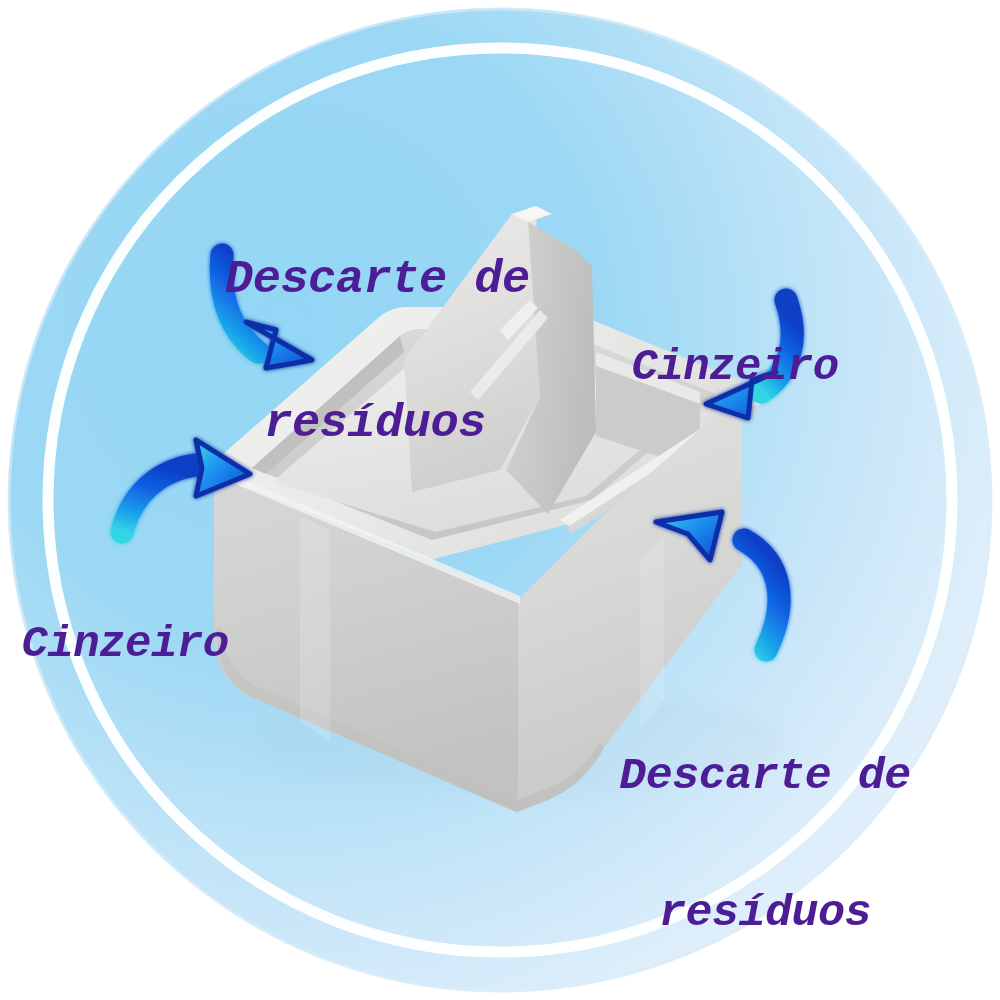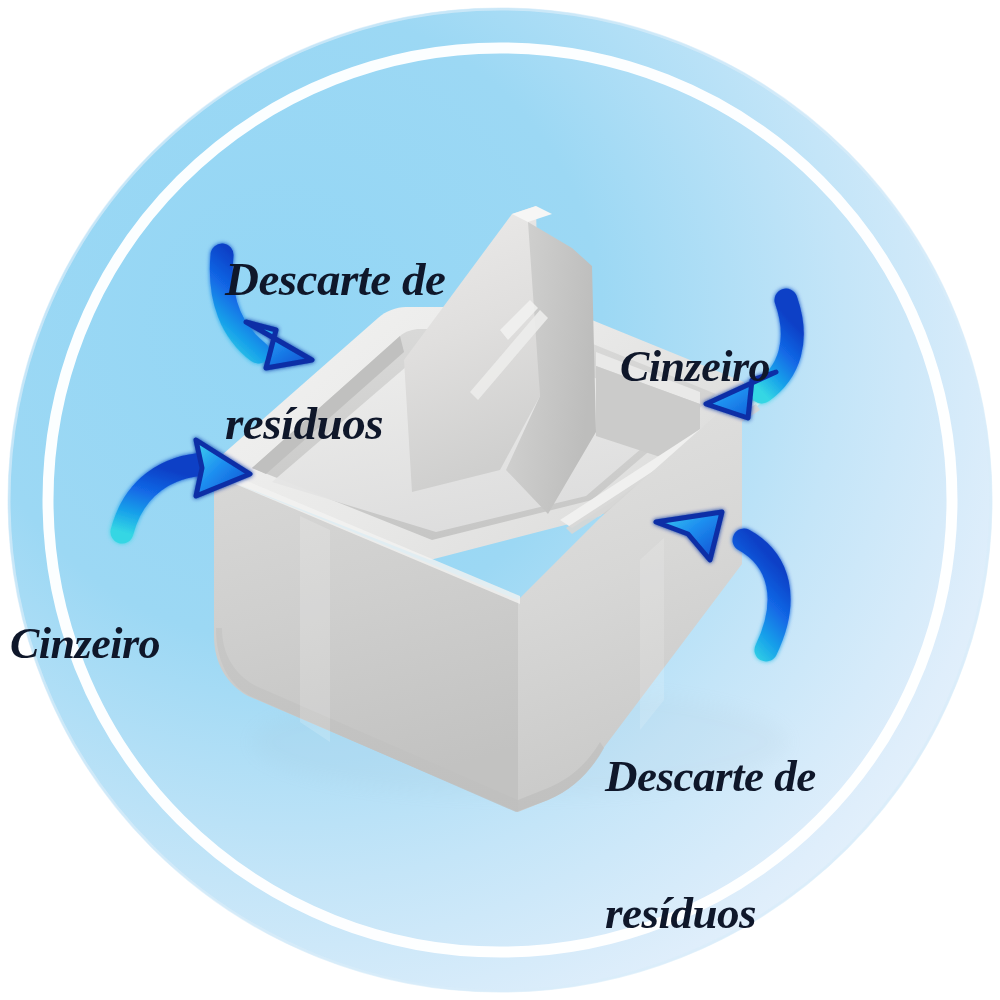--- a/index.html
+++ b/index.html
@@ -21,27 +21,28 @@
   }
   #scene {
     position: absolute;
     inset: 0;
     width: 1000px;
     height: 1000px;
     display: block;
   }
   .lbl {
     position: absolute;
-    color: #0f172a;
-    font-family: Liberation Serif, serif;
+    color: #4c1d95;
+    font-family: Liberation Mono, monospace;
     font-weight: bold;
     font-style: italic;
     line-height: 1.02;
     letter-spacing: -0.5px;
     white-space: pre;
+    text-align: center;
     user-select: none;
   }
   #label-descarte-top {
     left: 225px;
     top: 160px;
     width: 300px;
     font-size: 47px;
   }
   #label-cinzeiro-right {
     left: 620px;

